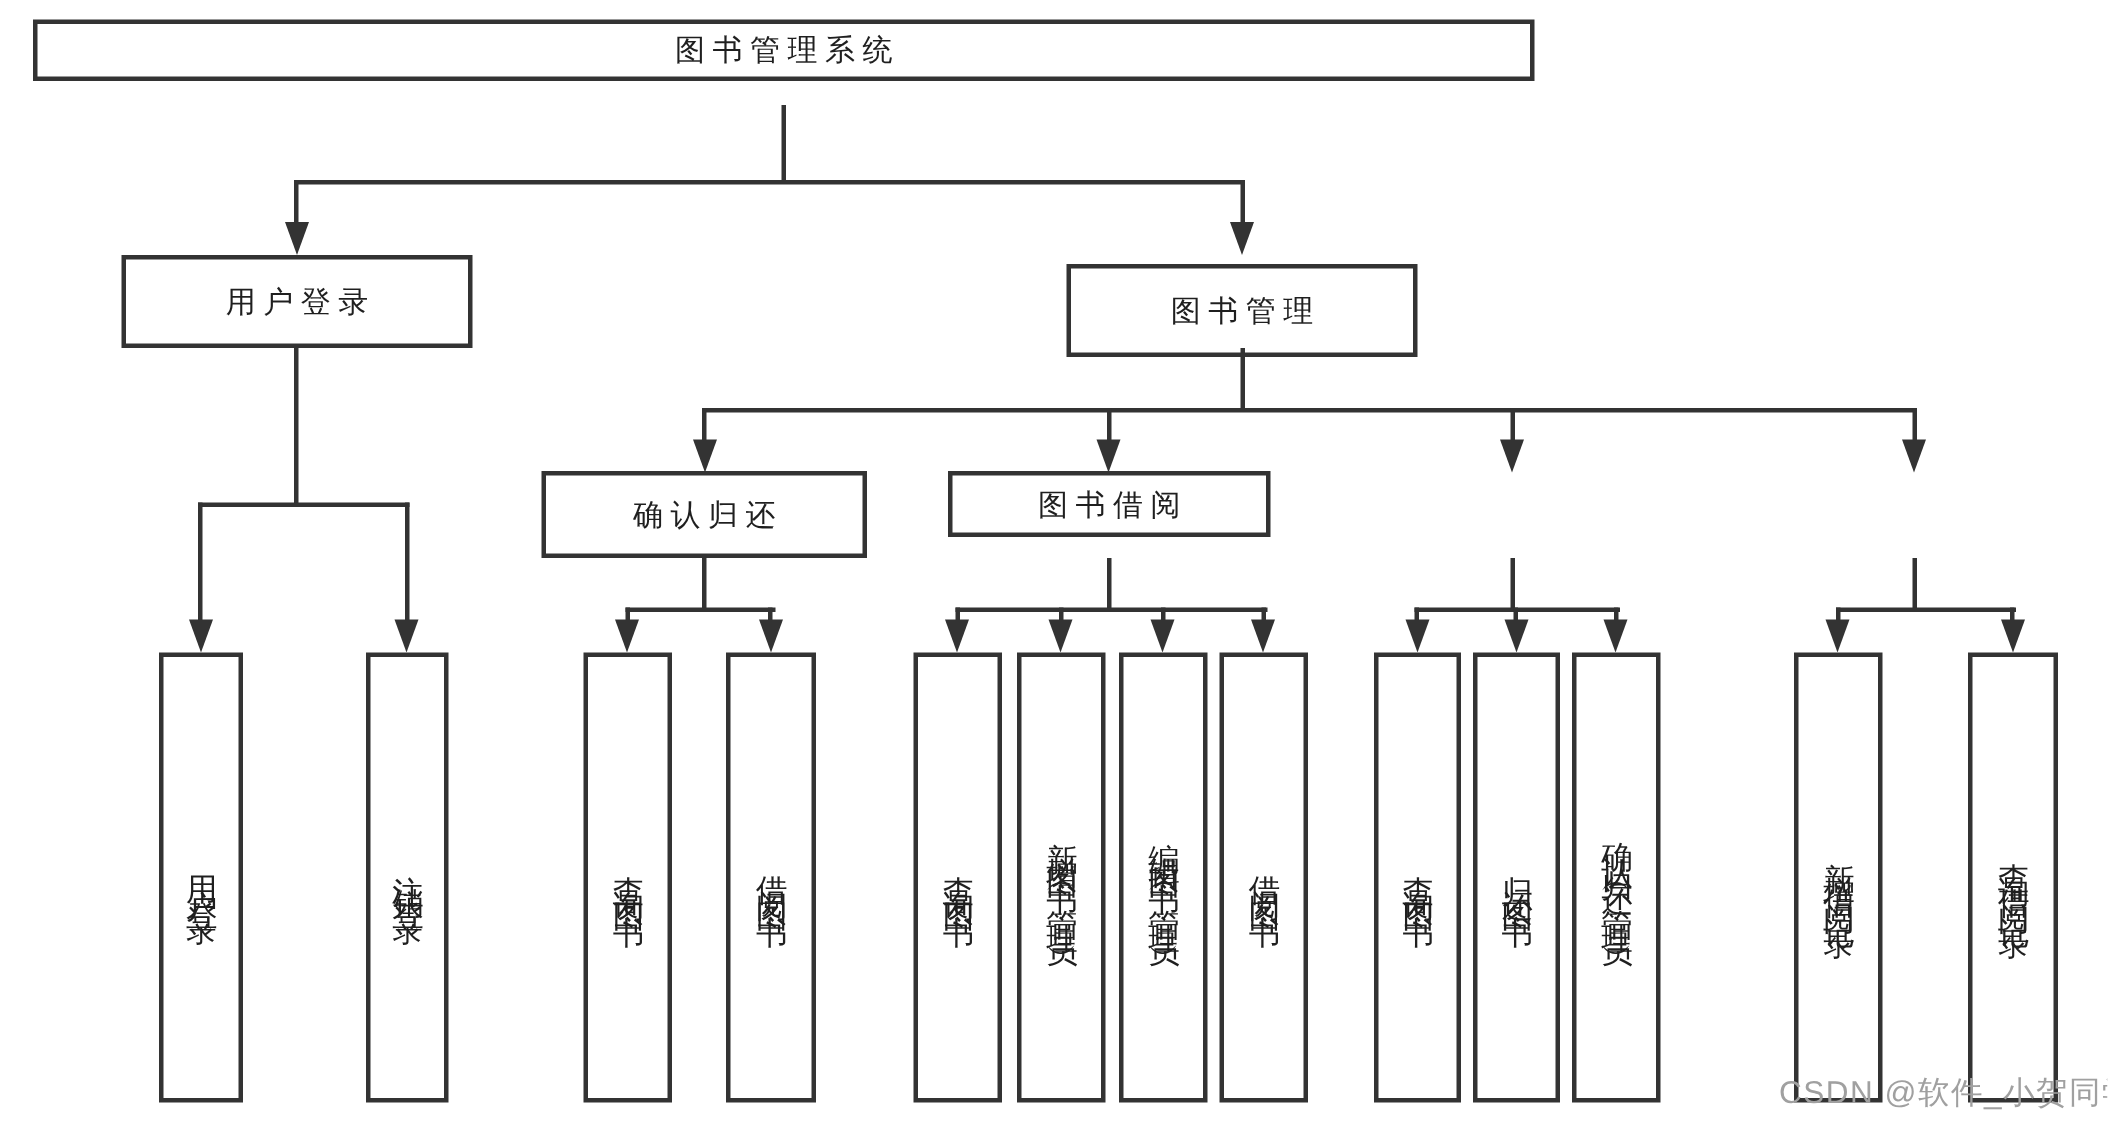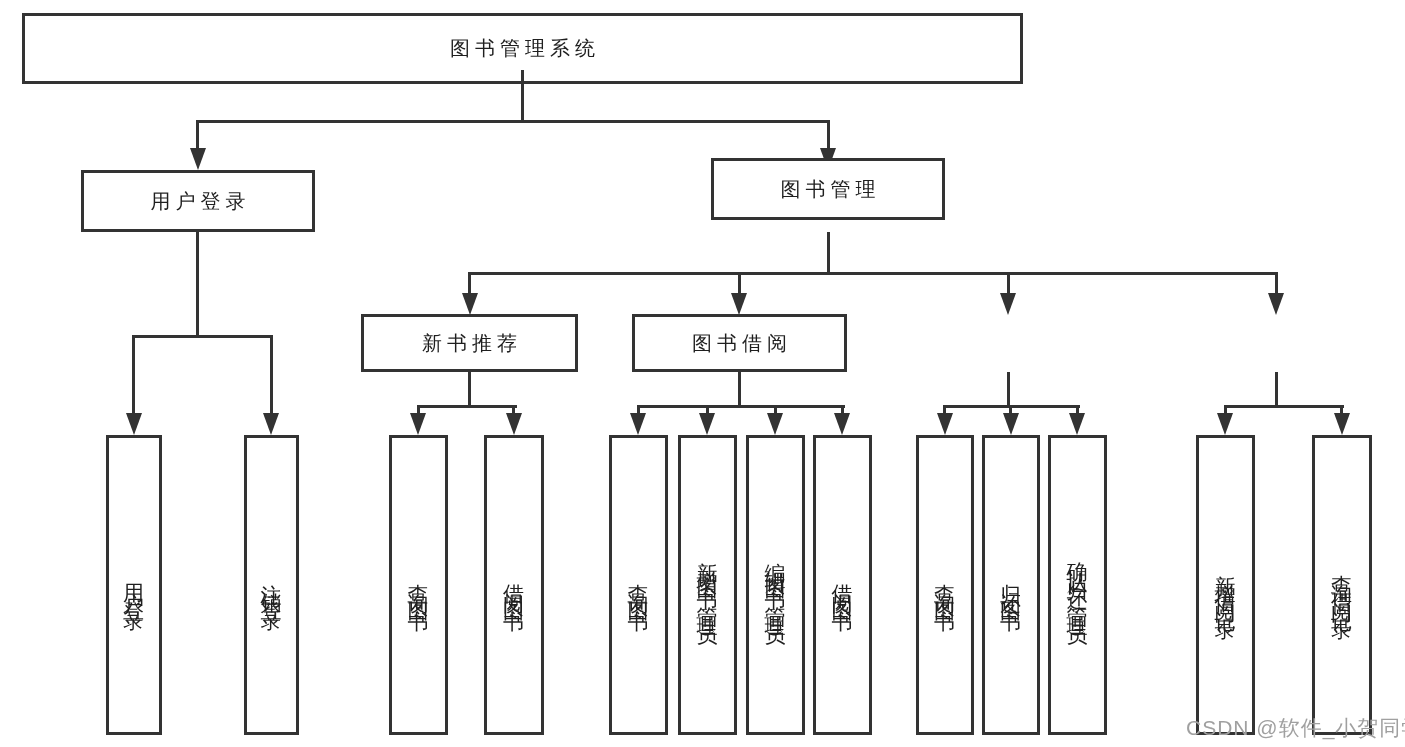--- a/index.html
+++ b/index.html
@@ -51,35 +51,35 @@
     color:#a0a0a0;
     white-space:nowrap;
     z-index:5;
   }
 </style>
 </head>
 <body>
 
 <div id="canvas">
 
-  <div class="box box-h" style="left:22px;top:13px;width:1001px;height:71px">
+  <div class="box box-h" style="left:22px;top:13px;width:1001px;height:41px">
     <span>图书管理系统</span>
   </div>
 
   <div class="vline" style="left:521px;top:70px;height:52px"></div>
   <div class="hline" style="left:196px;top:120px;width:634px"></div>
   <div class="vline" style="left:196px;top:120px;height:32px"></div>
   <div class="arrow" style="left:190px;top:148px"></div>
   <div class="vline" style="left:827px;top:120px;height:32px"></div>
   <div class="arrow" style="left:820px;top:148px"></div>
 
   <div class="box box-h" style="left:81px;top:170px;width:234px;height:62px">
     <span>用户登录</span>
   </div>
-  <div class="box box-h" style="left:711px;top:158px;width:234px;height:62px">
+  <div class="box box-h" style="left:711px;top:176px;width:234px;height:62px">
     <span>图书管理</span>
   </div>
 
   <div class="vline" style="left:196px;top:232px;height:105px"></div>
   <div class="hline" style="left:132px;top:335px;width:141px"></div>
   <div class="vline" style="left:132px;top:335px;height:84px"></div>
   <div class="arrow" style="left:126px;top:413px"></div>
   <div class="vline" style="left:270px;top:335px;height:84px"></div>
   <div class="arrow" style="left:263px;top:413px"></div>
 
@@ -88,23 +88,23 @@
   <div class="vline" style="left:468px;top:272px;height:27px"></div>
   <div class="arrow" style="left:462px;top:293px"></div>
   <div class="vline" style="left:738px;top:272px;height:27px"></div>
   <div class="arrow" style="left:731px;top:293px"></div>
   <div class="vline" style="left:1007px;top:272px;height:27px"></div>
   <div class="arrow" style="left:1000px;top:293px"></div>
   <div class="vline" style="left:1275px;top:272px;height:27px"></div>
   <div class="arrow" style="left:1268px;top:293px"></div>
 
   <div class="box box-h" style="left:361px;top:314px;width:217px;height:58px">
-    <span>新书推荐</span>
+    <span>确认归还</span>
   </div>
-  <div class="box box-h" style="left:632px;top:314px;width:215px;height:58px">
+  <div class="box box-h" style="left:632px;top:314px;width:215px;height:44px">
     <span>图书借阅</span>
   </div>
 
   <div class="vline" style="left:468px;top:372px;height:36px"></div>
   <div class="hline" style="left:417px;top:405px;width:100px"></div>
   <div class="vline" style="left:417px;top:405px;height:12px"></div>
   <div class="arrow" style="left:410px;top:413px"></div>
   <div class="vline" style="left:512px;top:405px;height:12px"></div>
   <div class="arrow" style="left:506px;top:413px"></div>
 

